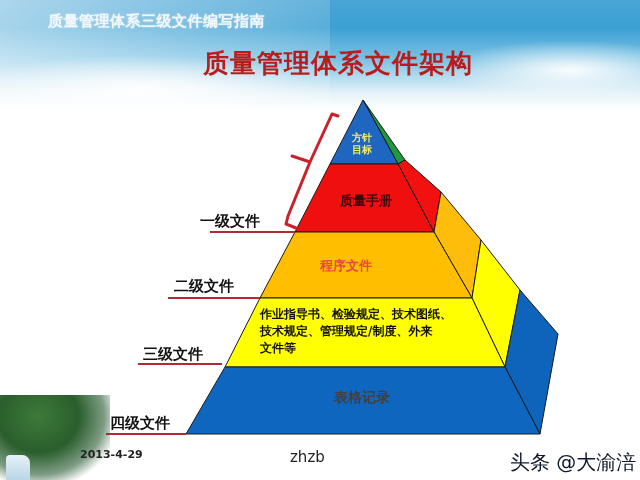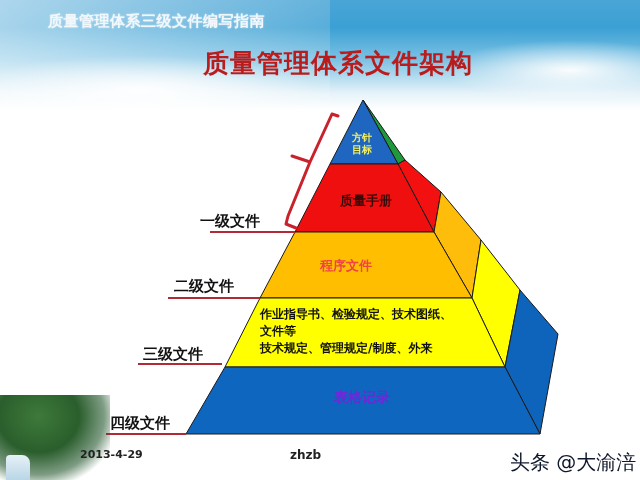--- a/index.html
+++ b/index.html
@@ -38,21 +38,21 @@
     .waterfall {
       position: absolute; left: 0; top: 395px; width: 110px; height: 85px;
       background: radial-gradient(ellipse at 35% 25%, #3e7a3a 0%, #2a5e2c 40%, rgba(40,90,50,0.6) 65%, rgba(255,255,255,0) 80%);
     }
     .waterfall-water {
       position: absolute; left: 6px; top: 455px; width: 24px; height: 25px;
       background: linear-gradient(180deg, #e6f1f8, #b9d6e6);
       border-radius: 4px 8px 0 0;
     }
     .footer-date { position: absolute; left: 80px; top: 448px; font-size: 11px; font-weight: bold; color: #222; }
-    .footer-author { position: absolute; left: 290px; top: 448px; font-size: 12px; font-weight: bold; color: #222; }
+    .footer-author { position: absolute; left: 290px; top: 448px; font-size: 15px; font-weight: normal; color: #222; }
     .watermark { position: absolute; left: 510px; top: 449px; font-size: 20px; color: #0f172a; }
     svg.pyramid { position: absolute; left: 0; top: 0; }
   </style>
 </head>
 <body>
 
 <div class="sky"></div>
 <div class="sky-haze"></div>
 <div class="cloud" style="left:440px; top:40px; width:260px; height:60px;"></div>
 <div class="cloud" style="left:-40px; top:55px; width:360px; height:70px;"></div>
@@ -83,24 +83,24 @@
 </svg>
 
 <div class="tier-text" style="left:352px; top:132px; font-size:10px; line-height:12px; color:#f4ef60;">
   <div>方针</div>
   <div>目标</div>
 </div>
 <div class="tier-text" style="left:340px; top:192px; font-size:13px; color:#3a0a0a;text-align:right;">质量手册</div>
 <div class="tier-text" style="left:320px; top:257px; font-size:13px; color:#ef4444;">程序文件</div>
 <div class="tier-text" style="left:260px; top:306px; font-size:12px; line-height:17px; color:#111;">
   <div>作业指导书、检验规定、技术图纸、</div>
+  <div>技术规定、管理规定/制度、外来</div>
   <div>文件等</div>
-  <div>技术规定、管理规定/制度、外来</div>
 </div>
-<div class="tier-text" style="left:334px; top:389px; font-size:14px; color:#6d28d9;">表格记录</div>
+<div class="tier-text" style="left:334px; top:389px; font-size:14px; color:#404040;">表格记录</div>
 
 <div class="level-label" style="left:200px; top:212px;">一级文件</div>
 <div class="level-label" style="left:174px; top:277px;">二级文件</div>
 <div class="level-label" style="left:143px; top:345px;">三级文件</div>
 <div class="level-label" style="left:110px; top:414px;">四级文件</div>
 
 <div class="waterfall"></div>
 <div class="waterfall-water"></div>
 
 <div class="footer-date">2013-4-29</div>

